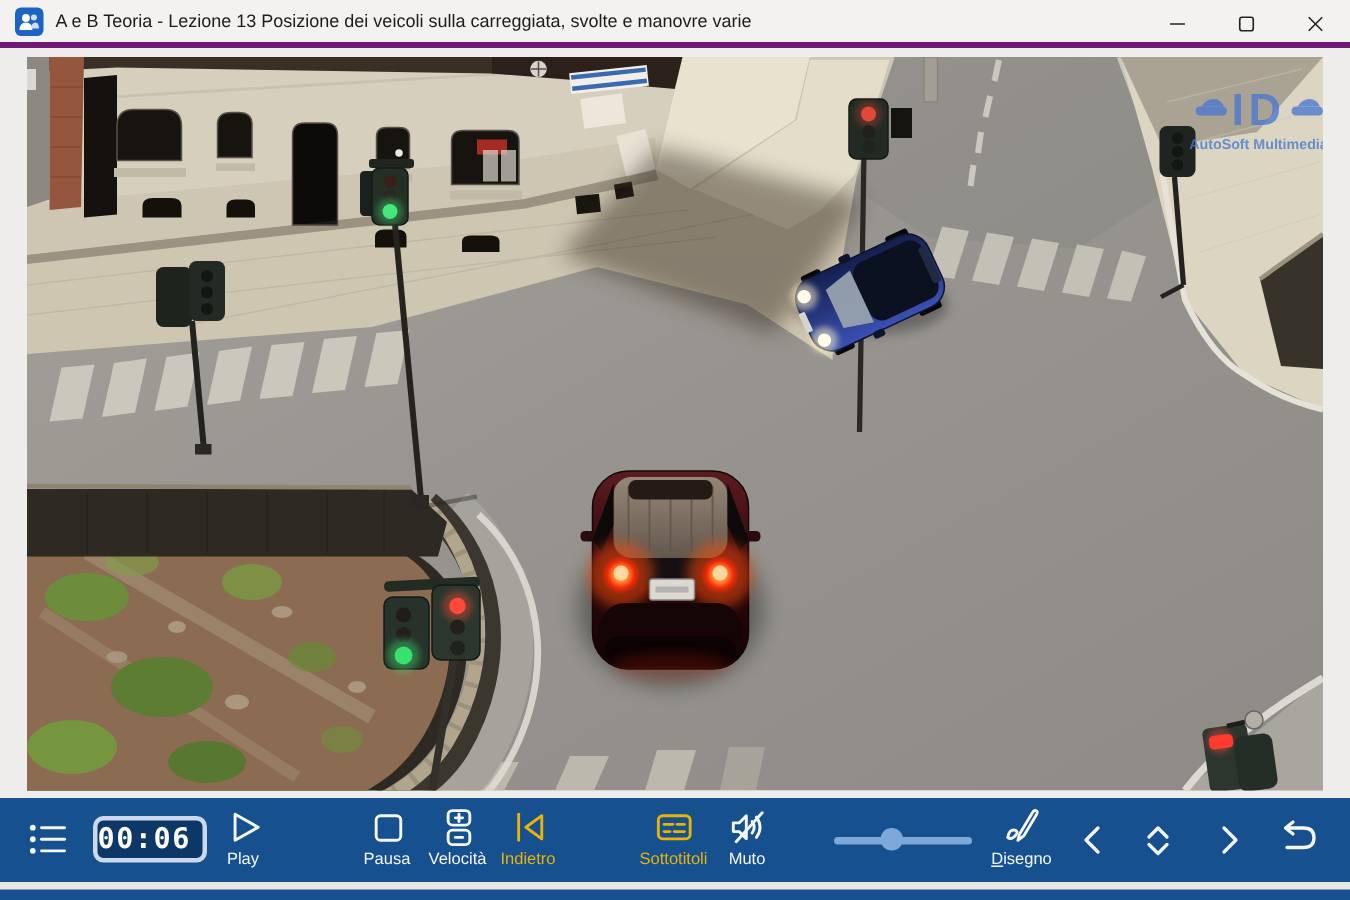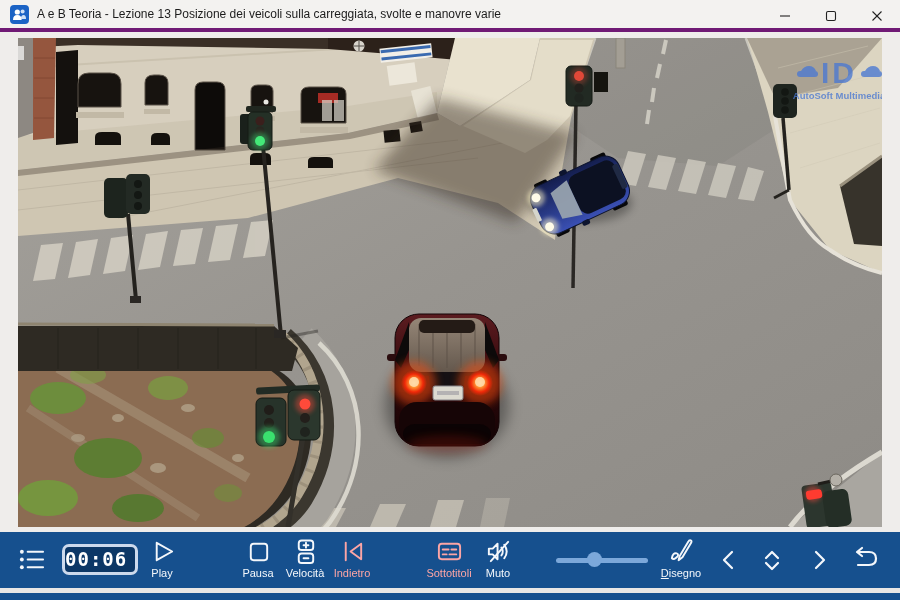--- a/index.html
+++ b/index.html
@@ -18,21 +18,21 @@
         align-items:center; justify-content:center; cursor:default; }
   .wc svg { width:12px; height:12px; stroke:#222; stroke-width:1.1; fill:none; }
 
   
   .content { position:absolute; left:0; top:32px; width:717px; height:500px; background:#efedeb; }
   .scene { position:absolute; left:18px; top:6px; width:864px; height:489px; display:block; }
 
   
   .toolbar { position:absolute; left:0; top:532px; width:900px; height:56px; background:#16508e; }
   .tb-item { position:absolute; top:6px; width:56px; height:48px; color:#f4f7fb; text-align:center; }
-  .tb-item.disabled { color:#fca5a5; }
+  .tb-item.disabled { color:#eab308; }
   .tb-icon { display:block; margin:0 auto; width:27px; height:27px; stroke:currentColor; fill:none;
              stroke-width:2; stroke-linecap:round; stroke-linejoin:round; }
   .tb-label { font-size:11px; margin-top:2px; }
   .tb-label.fl::first-letter { text-decoration:underline; }
   .tb-item.nav { top:13px; width:40px; }
   .tb-item.nav .tb-icon { width:30px; height:30px; stroke-width:2.2; }
   .tb-item.icon-only { top:14px; }
   .timer { position:absolute; left:62px; top:12px; width:76px; height:31px; background:#0c3766;
            border:3px solid #ccd9ec; border-radius:7px; color:#ffffff; 
            font-family:"DejaVu Sans Mono", monospace; font-weight:bold; font-size:19px;

